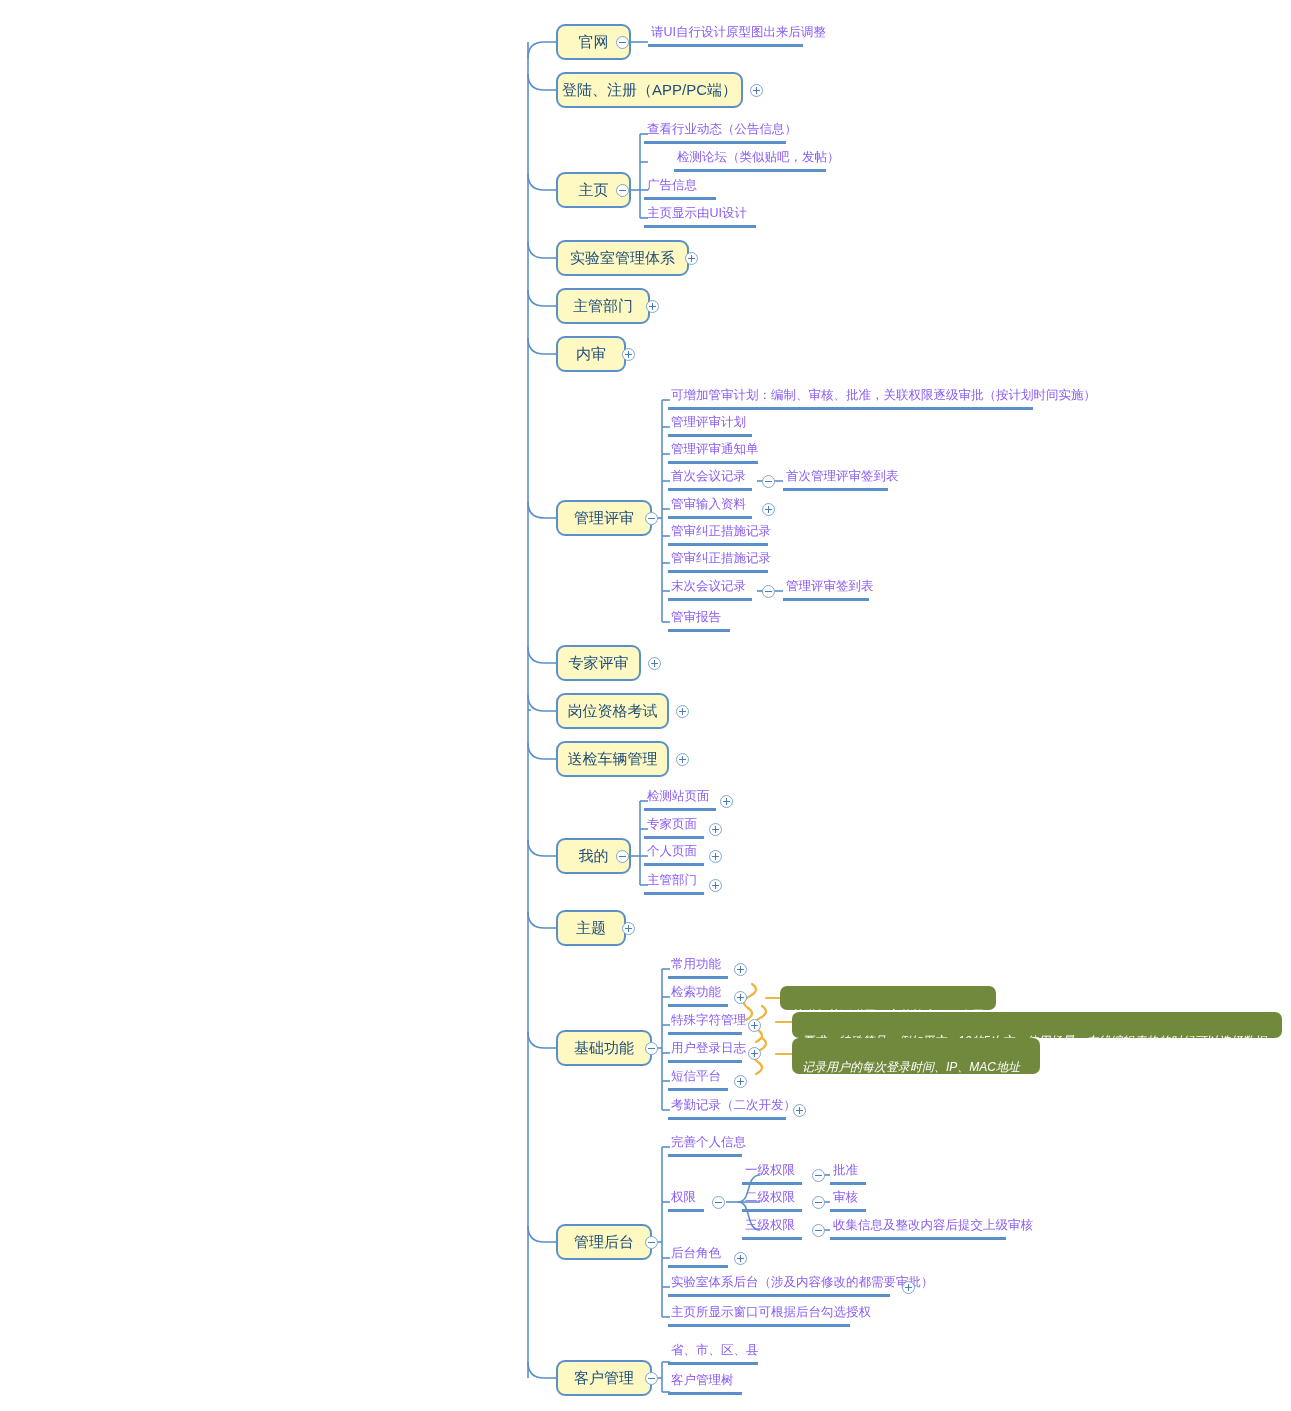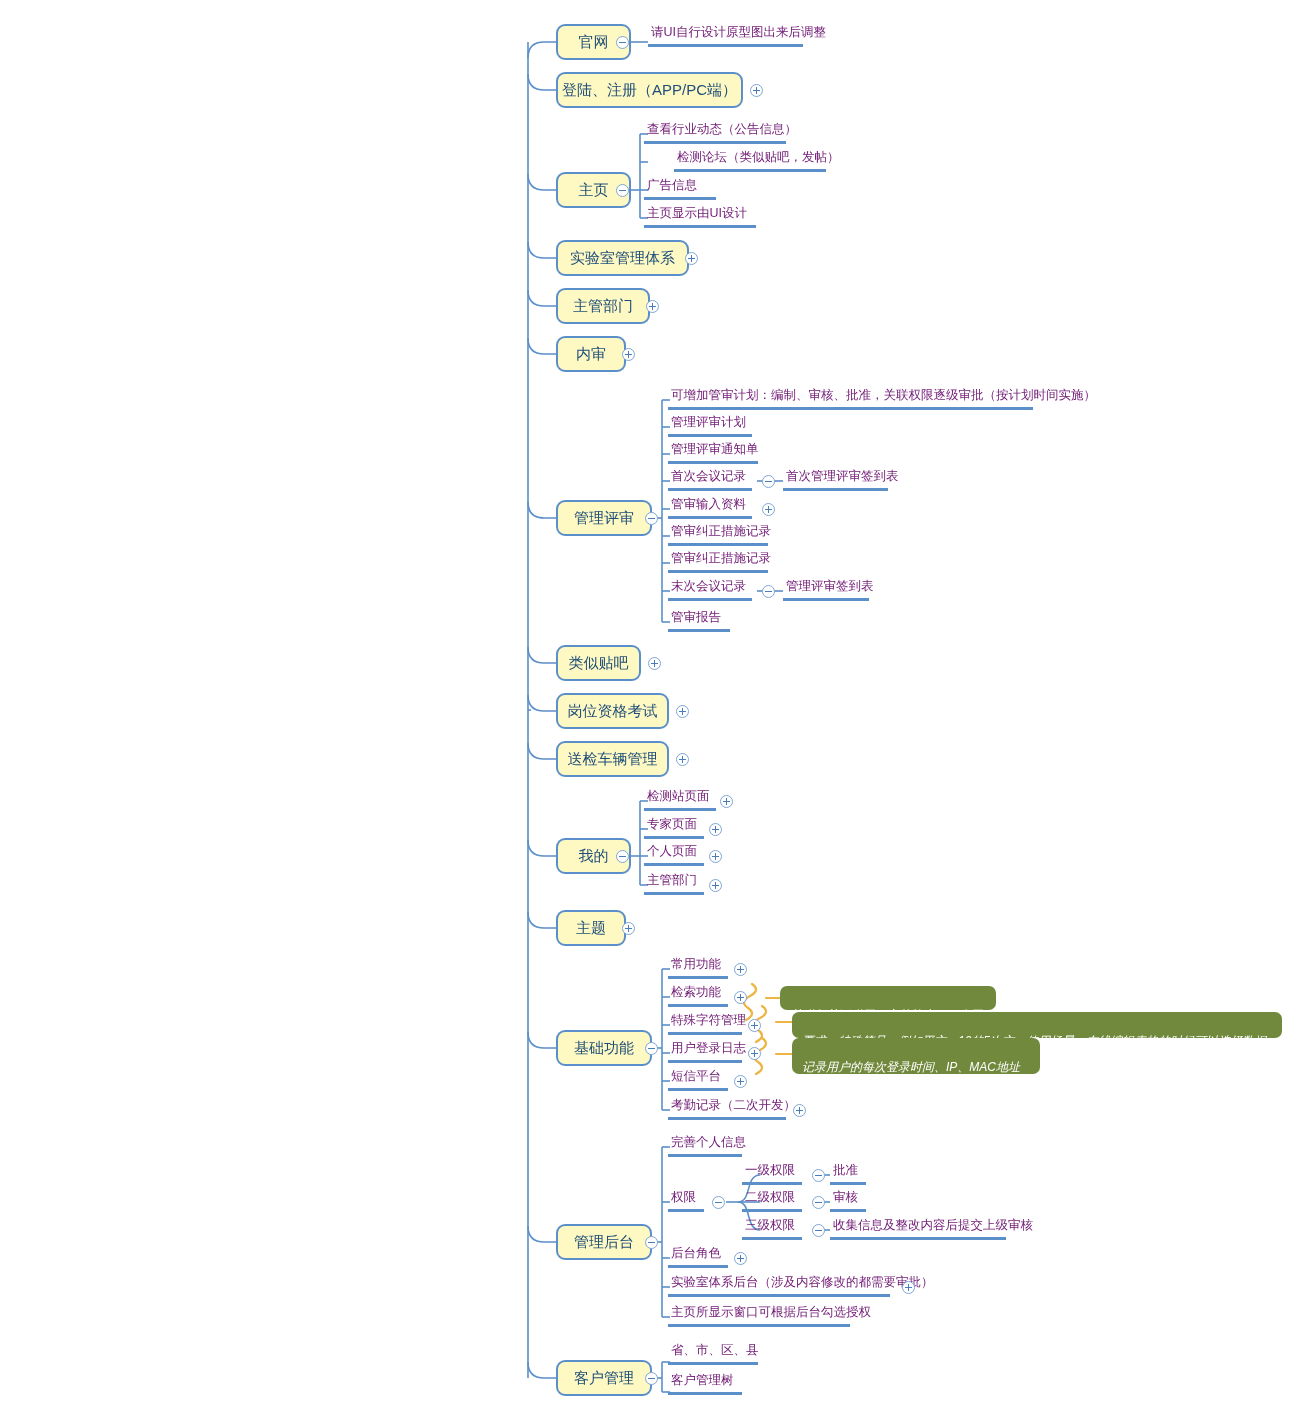--- a/index.html
+++ b/index.html
@@ -38,21 +38,21 @@
     font-size:15px;
     white-space:nowrap;
     padding:0 10px;
   }
 
   
   .leaf{
     position:absolute;
     box-sizing:border-box;
     white-space:nowrap;
-    color:#701a75;
+    color:#8b5cf6;
     font-size:12.5px;
     line-height:15px;
     padding:0 3px 4px 3px;
     border-bottom:3px solid #5b8fc9;
   }
 
   
   .tog{
     position:absolute;
     width:13px;height:13px;
@@ -230,21 +230,21 @@
     <span>内审</span>
   </div>
   <div class="tog plus" style="left:622px;top:348px;"></div>
 
   <div class="box-node" style="left:556px;top:500px;width:96px;height:36px;">
     <span>管理评审</span>
   </div>
   <div class="tog" style="left:645px;top:512px;"></div>
 
   <div class="box-node" style="left:556px;top:645px;width:85px;height:36px;">
-    <span>类似贴吧</span>
+    <span>专家评审</span>
   </div>
   <div class="tog plus" style="left:648px;top:657px;"></div>
 
   <div class="box-node" style="left:556px;top:693px;width:113px;height:36px;">
     <span>岗位资格考试</span>
   </div>
   <div class="tog plus" style="left:676px;top:705px;"></div>
 
   <div class="box-node" style="left:556px;top:741px;width:113px;height:36px;">
     <span>送检车辆管理</span>

